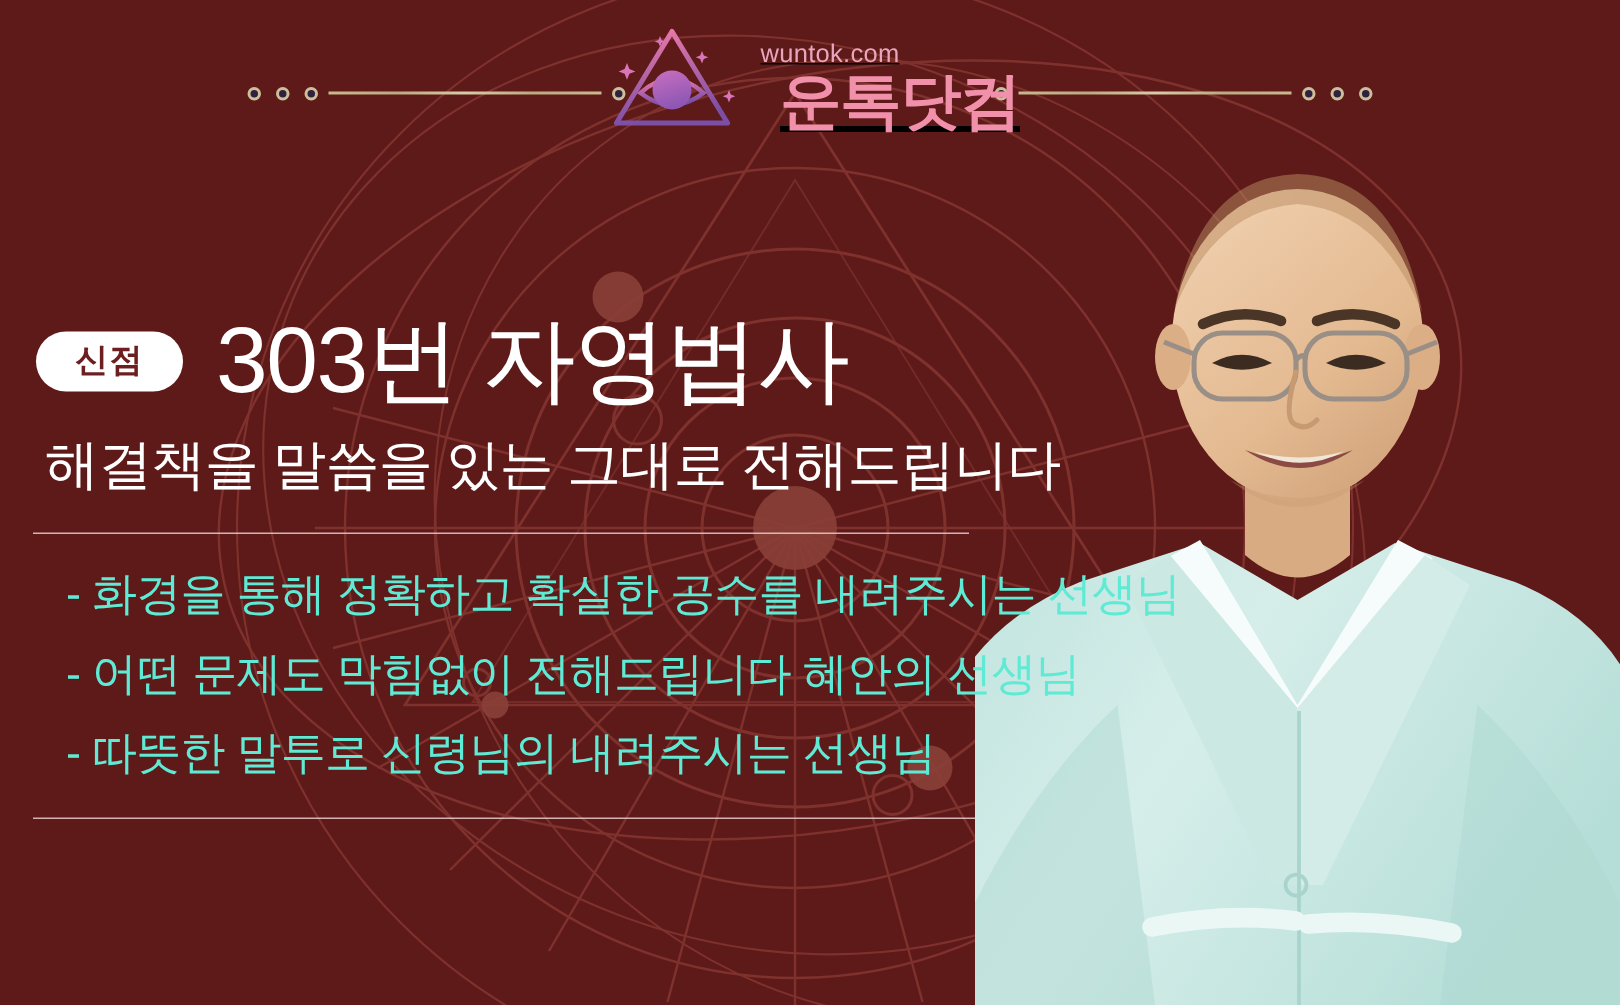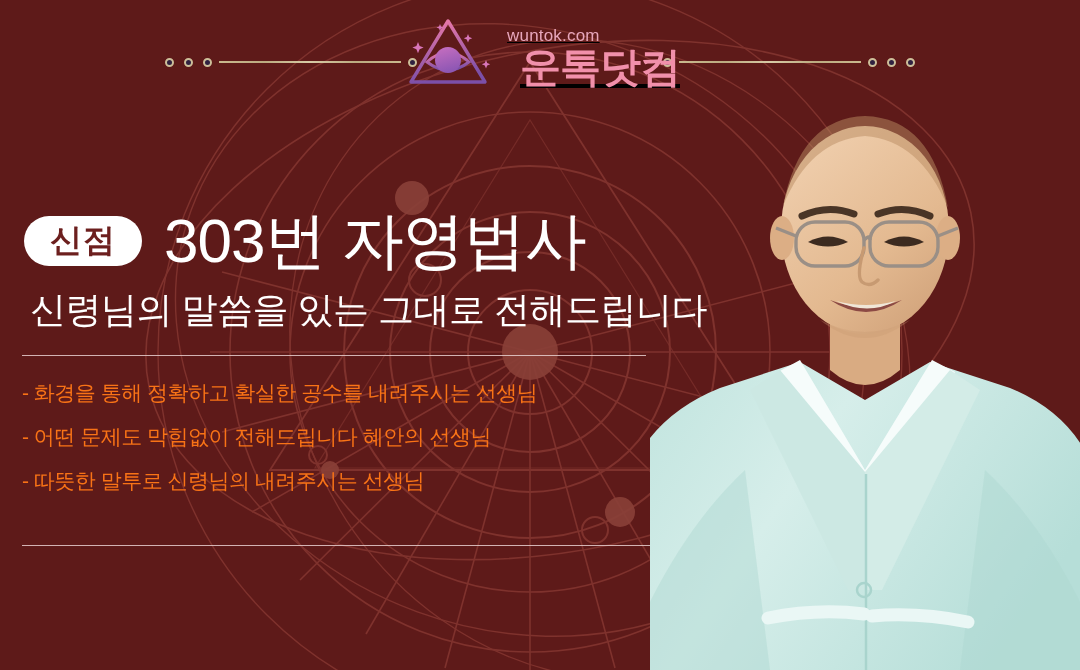--- a/index.html
+++ b/index.html
@@ -93,21 +93,21 @@
     align-items:center;
     gap:22px;
   }
   #badge{
     display:inline-flex;
     align-items:center;
     justify-content:center;
     background:#ffffff;
     color:#6c1f1e;
     border-radius:999px;
-    font-size:32px;
+    font-size:22px;
     font-weight:bold;
     padding:8px 26px 10px;
     line-height:1;
     letter-spacing:1px;
   }
   #headline{
     color:#ffffff;
     font-size:62px;
     font-weight:400;
     line-height:1;
@@ -134,26 +134,27 @@
   }
   #divider-top{ top:355px; width:624px; }
   #divider-bottom{ top:545px; width:628px; }
   #bullets{
     position:absolute;
     left:22px;
     top:382px;
     width:660px;
   }
   .bullet{
-    color:#f97316;
-    font-size:21px;
+    color:#5eead4;
+    font-size:30px;
     line-height:1;
     letter-spacing:-.5px;
     margin-bottom:23px;
     white-space:nowrap;
+    margin-left:22px;
   }
   
   #person{
     position:absolute;
     right:0;
     bottom:0;
     width:430px;
     height:600px;
     z-index:2;
   }
@@ -333,21 +334,21 @@
     </g>
   </svg>
 
   <div id="content">
 
     <div id="title-row">
       <span id="badge">신점</span>
       <h1 id="headline">303번 자영법사</h1>
     </div>
 
-    <div id="subtitle">신령님의 말씀을 있는 그대로 전해드립니다</div>
+    <div id="subtitle">해결책을 말씀을 있는 그대로 전해드립니다</div>
 
     <div id="divider-top" class="divider"></div>
 
     <div id="bullets">
       <div class="bullet">- 화경을 통해 정확하고 확실한 공수를 내려주시는 선생님</div>
       <div class="bullet">- 어떤 문제도 막힘없이 전해드립니다 혜안의 선생님</div>
       <div class="bullet">- 따뜻한 말투로 신령님의 내려주시는 선생님</div>
     </div>
 
     <div id="divider-bottom" class="divider"></div>

